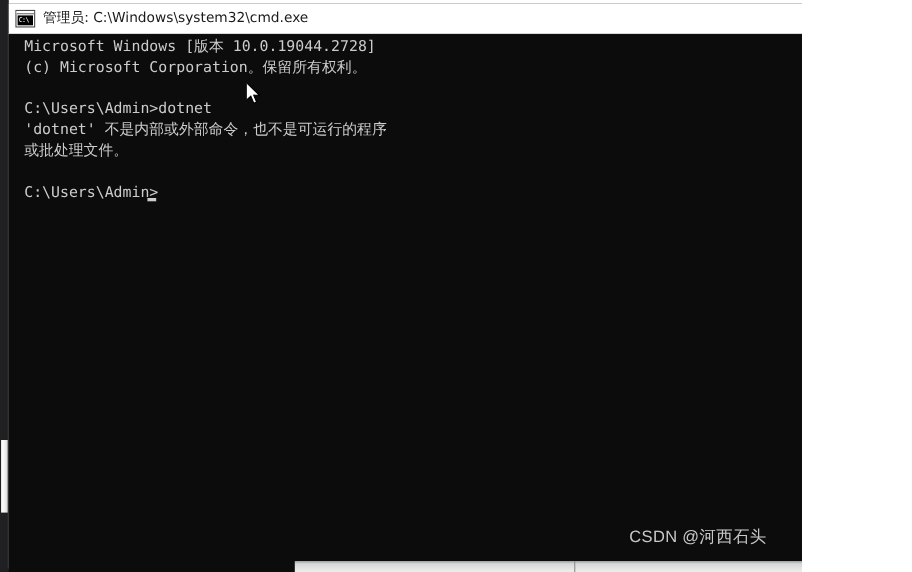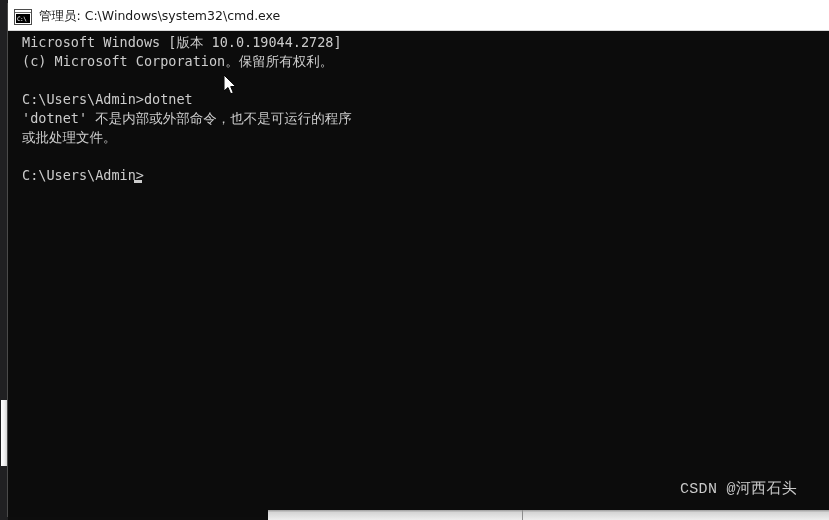--- a/index.html
+++ b/index.html
@@ -9,21 +9,21 @@
   }
   body {
     width: 829px;
     height: 520px;
     overflow: hidden;
     font-family: "Liberation Sans", sans-serif;
   }
 
   #screen {
     position: relative;
-    width: 829px;
+    width: 729px;
     height: 520px;
     background: #0d0d0d;
     overflow: hidden;
   }
 
   
   .desktop-left-gutter {
     position: absolute;
     left: 0; top: 0;
     width: 8px; height: 520px;
@@ -146,21 +146,21 @@
     width: 6px;
     height: 66px;
     background: linear-gradient(to right, #ffffff 0%, #f2f2f2 55%, #d4d4d4 100%);
   }
 
   
   .watermark {
     position: absolute;
     right: 32px;
     bottom: 22px;
-    font-family: Liberation Mono, monospace;
+    font-family: Liberation Sans, sans-serif;
     font-size: 15px;
     color: #c9c9c9;
     white-space: nowrap;
     letter-spacing: 0.3px;
   }
 
   
   .bottom-strip {
     position: absolute;
     left: 268px;

